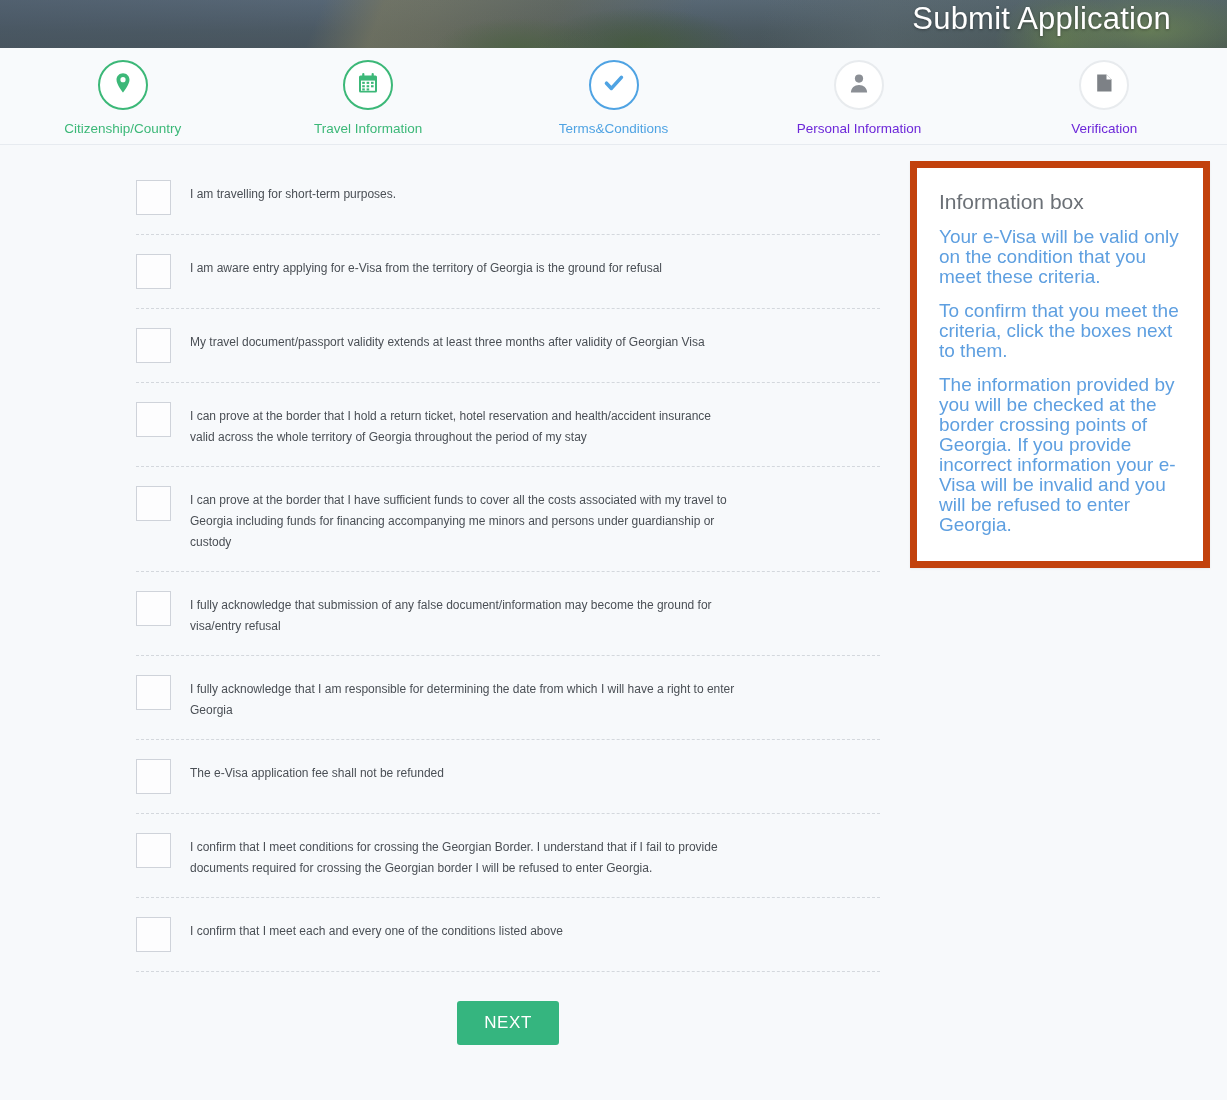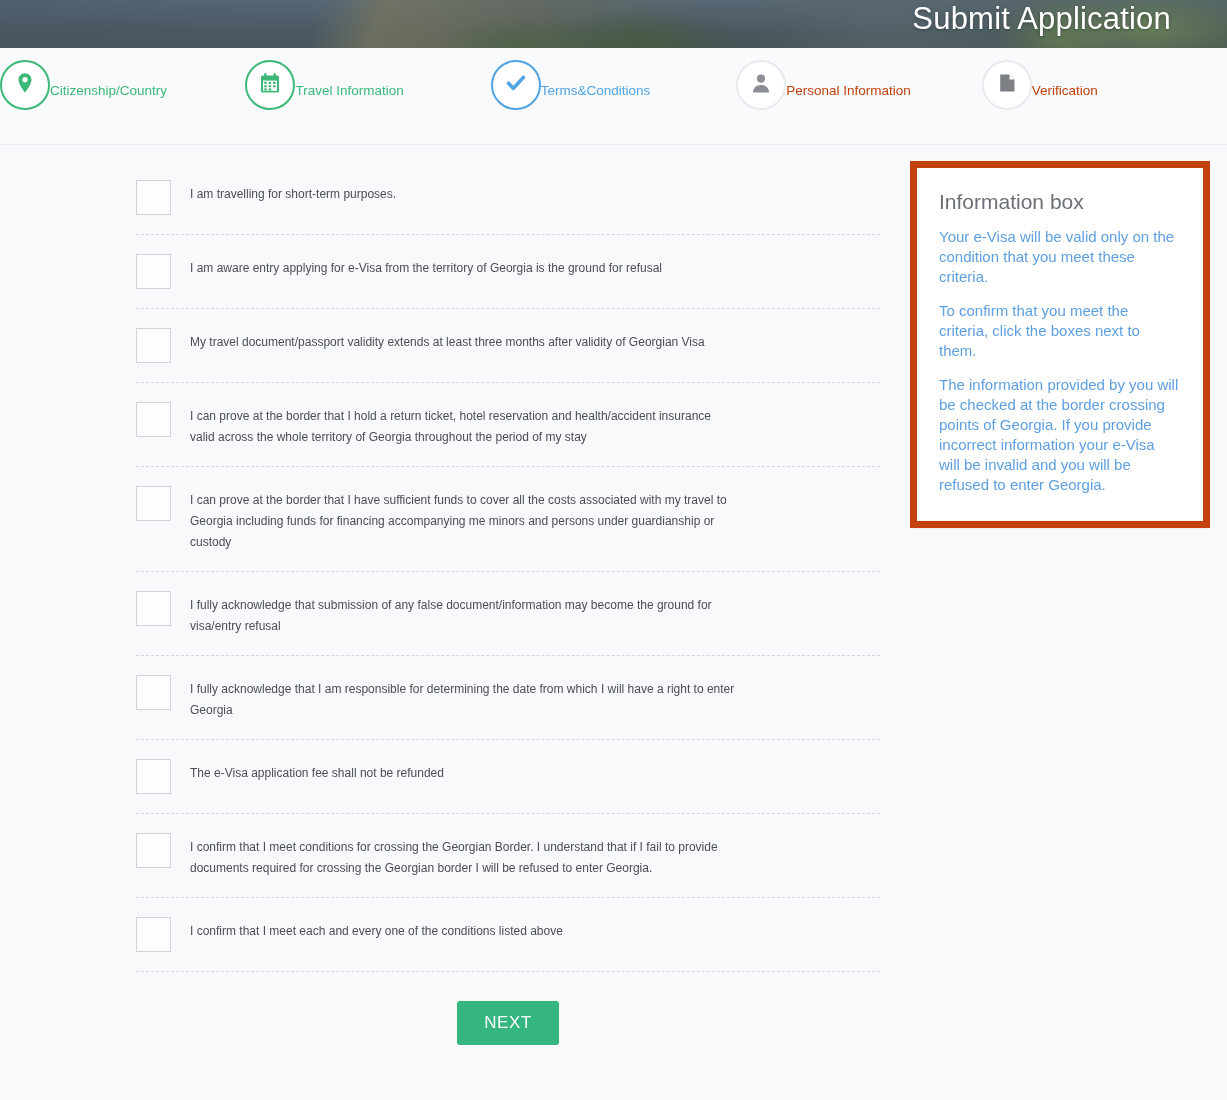--- a/index.html
+++ b/index.html
@@ -61,39 +61,40 @@
     height: 97px;
     background: #f8fafc;
     border-bottom: 1px solid #e7ebf0;
     display: flex;
     align-items: flex-start;
     padding-top: 12px;
   }
   .step {
     flex: 1 1 0;
     display: flex;
+    flex-direction: column;
     align-items: center;
     cursor: pointer;
   }
   .step-circle {
     width: 50px;
     height: 50px;
     border-radius: 50%;
     background: #ffffff;
     border: 2px solid #e8ebee;
     display: flex;
     align-items: center;
     justify-content: center;
   }
   .step.done .step-circle { border-color: #3cb878; }
   .step.active .step-circle { border-color: #4fa3e3; }
   .step-label {
     margin-top: 11px;
     font-size: 13.5px;
-    color: #c2410c;
+    color: #6d28d9;
     white-space: nowrap;
   }
   .step.done .step-label { color: #3cb878; }
   .step.active .step-label { color: #4fa3e3; }
   .step-icon { display: block; }
 
   
   .content {
     position: relative;
     width: 1227px;
@@ -162,21 +163,21 @@
     padding: 22px 24px 26px 22px;
     width: 300px;
   }
   .info-title {
     font-size: 21px;
     font-weight: 400;
     color: #6b7076;
     margin-bottom: 13px;
   }
   .info-para {
-    font-size: 15px;
+    font-size: 19px;
     line-height: 20px;
     color: #5e9fe0;
     margin-bottom: 14px;
   }
   .info-para:last-child { margin-bottom: 0; }
 </style>
 </head>
 <body>
 
 <div class="banner">

